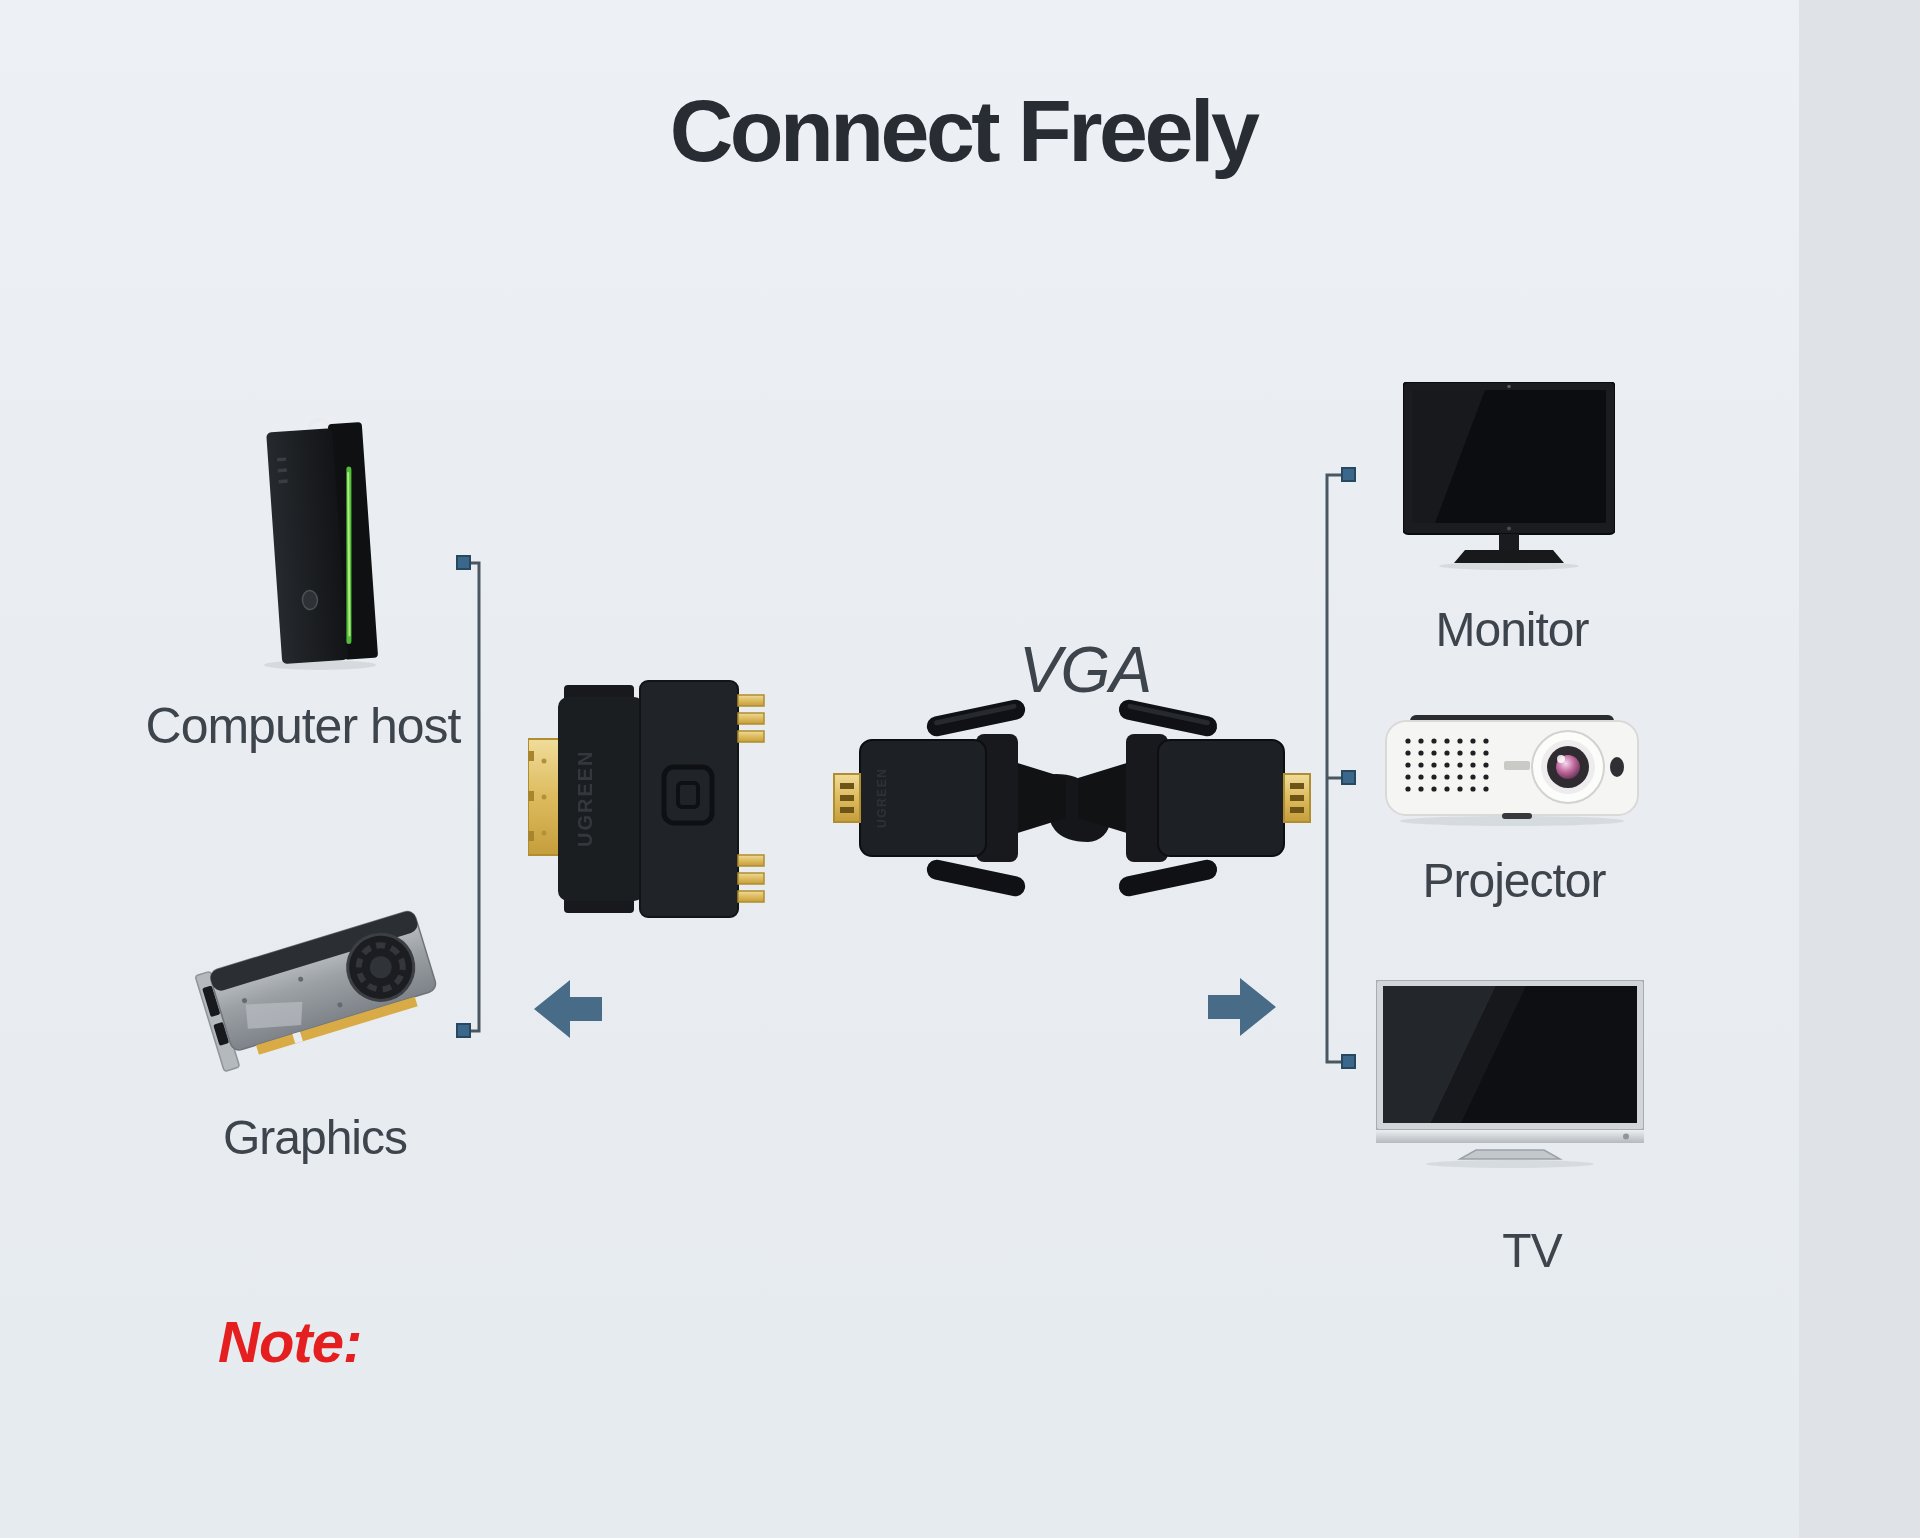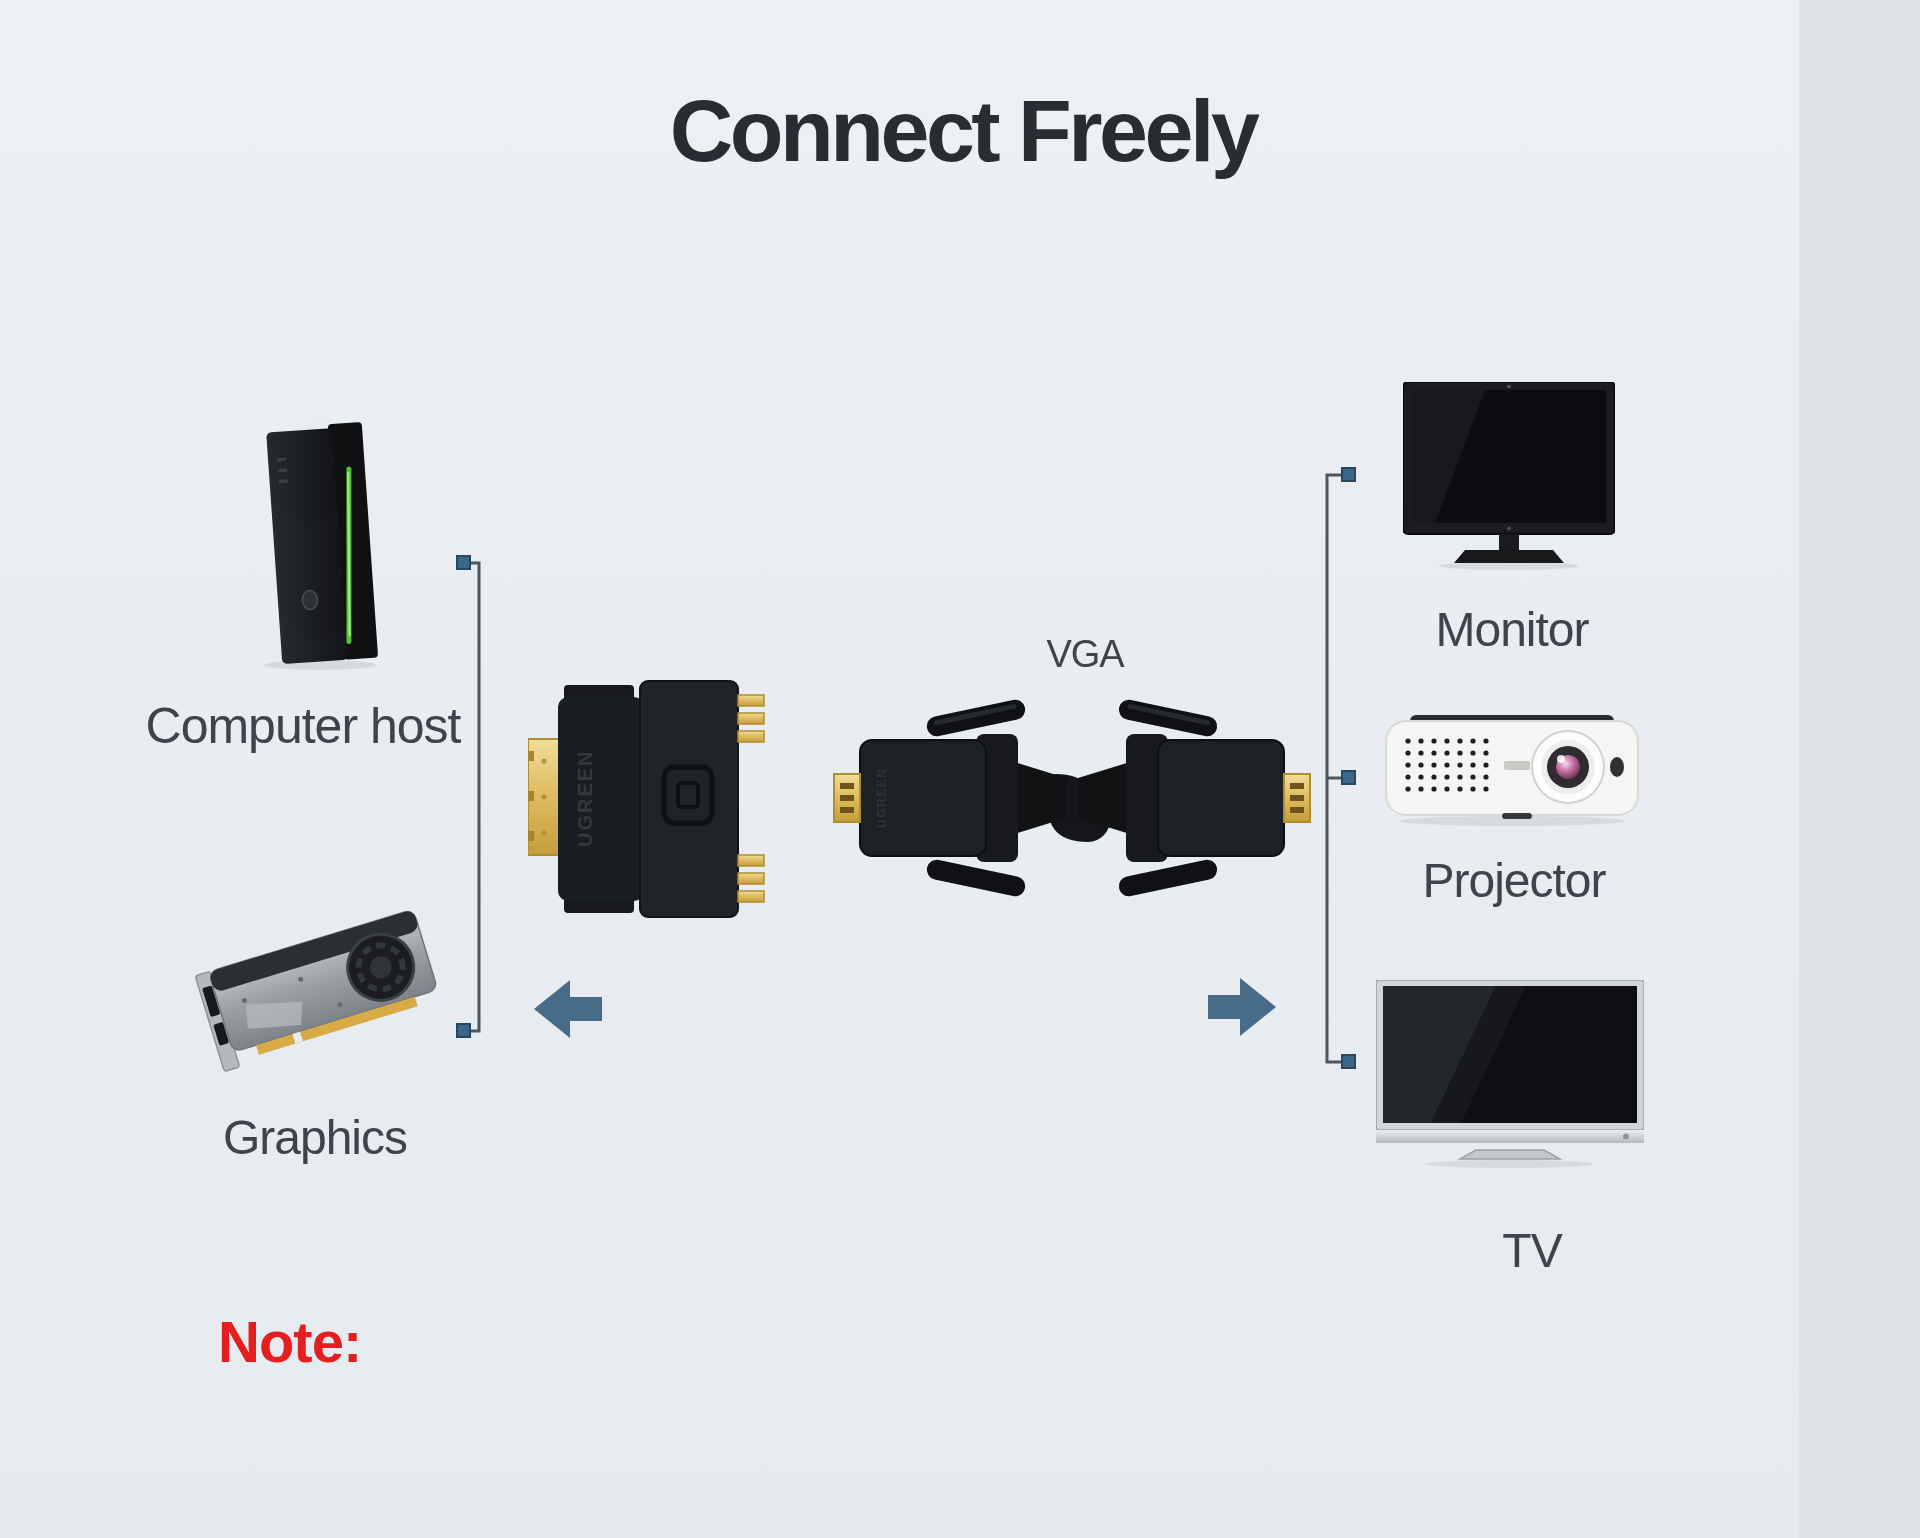--- a/index.html
+++ b/index.html
@@ -8,25 +8,25 @@
     background:linear-gradient(180deg,#edf0f4 0%,#e9edf1 45%,#e6ebef 100%);
     font-family:"Liberation Sans",sans-serif;color:#3e444c;
   }
   .abs{position:absolute;}
   .ctr{transform:translateX(-50%);white-space:nowrap;}
   #title{top:80px;left:963px;font-size:88px;font-weight:bold;letter-spacing:-3.5px;color:#282c33;}
   #subtitle{top:205px;left:960px;font-size:54px;font-weight:300;letter-spacing:-1px;color:#3d434b;}
   .dev-label{font-size:48px;font-weight:300;letter-spacing:-1px;color:#3e444c;}
   #lbl-computer{top:697px;left:303px;font-size:50px;}
   #lbl-graphics{top:1110px;left:315px;}
-  #lbl-vga{top:633px;left:1085px;font-size:38px;}
+  #lbl-vga{top:633px;left:1085px;font-size:64px;font-style:italic;}
   #lbl-monitor{top:602px;left:1512px;}
   #lbl-projector{top:853px;left:1514px;}
   #lbl-tv{top:1223px;left:1516px;margin-left:16px;}
-  #note-heading{top:1308px;left:218px;font-size:58px;font-weight:bold;letter-spacing:-1px;color:#e51e20;}
+  #note-heading{top:1308px;left:218px;font-size:58px;font-weight:bold;font-style:italic;letter-spacing:-1px;color:#e51e20;}
   #note-body{top:1386px;left:217px;font-size:52px;font-weight:300;letter-spacing:-0.5px;color:#3a4047;white-space:nowrap;}
   svg{display:block;}
 </style>
 </head>
 <body>
 
 <div id="canvas">
 
   <div class="abs ctr" id="title">Connect Freely</div>
 

